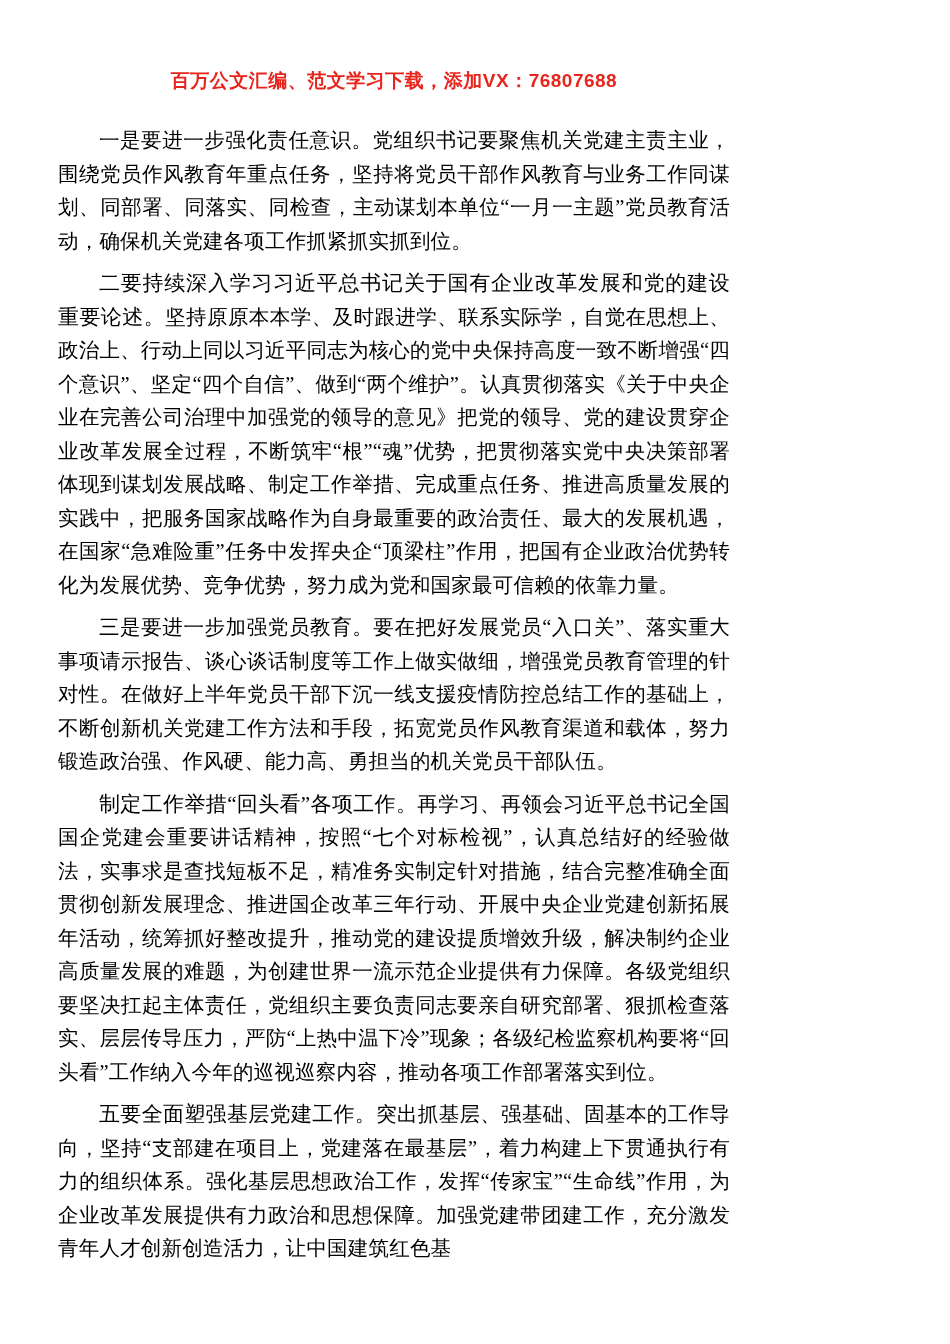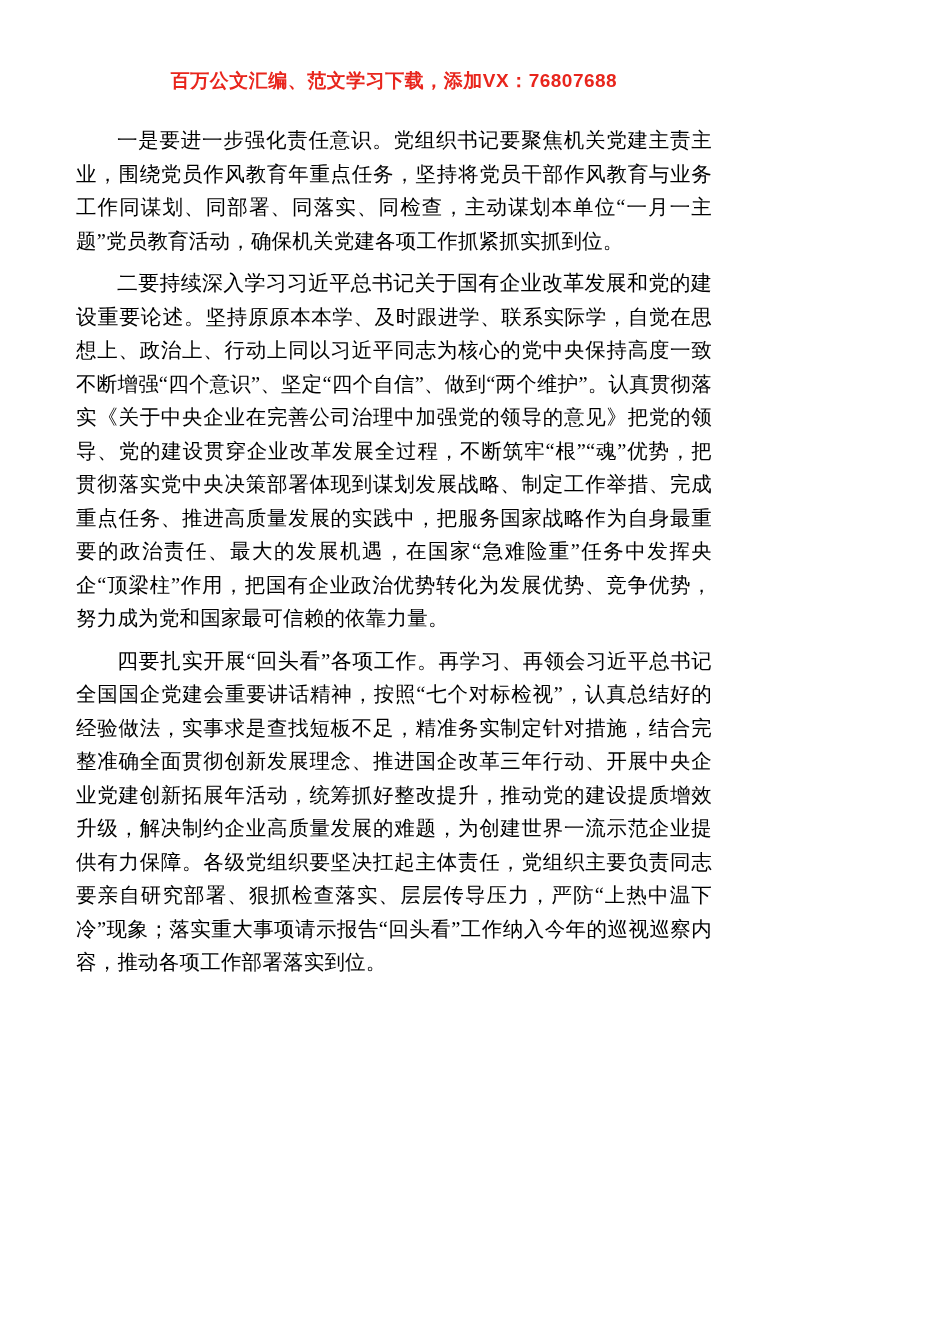--- a/index.html
+++ b/index.html
@@ -13,21 +13,21 @@
     font-family: "Liberation Serif", "DejaVu Serif", serif;
     color: #000000;
     overflow: hidden;
   }
   .page {
     position: relative;
     width: 788px;
     height: 1344px;
     background: #ffffff;
     box-sizing: border-box;
-    padding: 0 76px;
+    padding: 0 58px;
   }
   .ad-banner {
     text-align: center;
     color: #e8251c;
     font-size: 19px;
     font-weight: bold;
     letter-spacing: 0.5px;
     padding-top: 68px;
     padding-bottom: 6px;
     font-family: "Liberation Sans", "DejaVu Sans", sans-serif;
@@ -65,21 +65,27 @@
 
 
     <p class="para spaced">
       <b class="lead">一是要进一步强化责任意识。</b><span>党组织书记要聚焦机关党建主责主业，围绕党员作风教育年重点任务，坚持将党员干部作风教育与业务工作同谋划、同部署、同落实、同检查，主动谋划本单位“一月一主题”党员教育活动，确保机关党建各项工作抓紧抓实抓到位。</span>
     </p>
 
     <p class="para spaced">
       <b class="lead bigger">二要持续深入学习习近平总书记关于国有企业改革发展和党的建设重要论述。</b><span>坚持原原本本学、及时跟进学、联系实际学，自觉在思想上、政治上、行动上同以习近平同志为核心的党中央保持高度一致不断增强“四个意识”、坚定“四个自信”、做到“两个维护”。认真贯彻落实《关于中央企业在完善公司治理中加强党的领导的意见》把党的领导、党的建设贯穿企业改革发展全过程，不断筑牢“根”“魂”优势，把贯彻落实党中央决策部署体现到谋划发展战略、制定工作举措、完成重点任务、推进高质量发展的实践中，把服务国家战略作为自身最重要的政治责任、最大的发展机遇，在国家“急难险重”任务中发挥央企“顶梁柱”作用，把国有企业政治优势转化为发展优势、竞争优势，努力成为党和国家最可信赖的依靠力量。</span>
     </p>
 
+    <p class="para spaced">
+      <b class="lead">三是要进一步加强党员教育。</b><span>要在把好发展党员“入口关”、落实重大事项请示报告、谈心谈话制度等工作上做实做细，增强党员教育管理的针对性。在做好上半年党员干部下沉一线支援疫情防控总结工作的基础上，不断创新机关党建工作方法和手段，拓宽党员作风教育渠道和载体，努力锻造政治强、作风硬、能力高、勇担当的机关党员干部队伍。</span>
+    </p>
 
     <p class="para spaced">
-      <b class="lead bigger">四要扎实开展“回头看”各项工作。</b><span>再学习、再领会习近平总书记全国国企党建会重要讲话精神，按照“七个对标检视”，认真总结好的经验做法，实事求是查找短板不足，精准务实制定针对措施，结合完整准确全面贯彻创新发展理念、推进国企改革三年行动、开展中央企业党建创新拓展年活动，统筹抓好整改提升，推动党的建设提质增效升级，解决制约企业高质量发展的难题，为创建世界一流示范企业提供有力保障。各级党组织要坚决扛起主体责任，党组织主要负责同志要亲自研究部署、狠抓检查落实、层层传导压力，严防“上热中温下冷”现象；落实重大事项请示报告“回头看”工作纳入今年的巡视巡察内容，推动各项工作部署落实到位。</span>
+      <b class="lead bigger">制定工作举措“回头看”各项工作。</b><span>再学习、再领会习近平总书记全国国企党建会重要讲话精神，按照“七个对标检视”，认真总结好的经验做法，实事求是查找短板不足，精准务实制定针对措施，结合完整准确全面贯彻创新发展理念、推进国企改革三年行动、开展中央企业党建创新拓展年活动，统筹抓好整改提升，推动党的建设提质增效升级，解决制约企业高质量发展的难题，为创建世界一流示范企业提供有力保障。各级党组织要坚决扛起主体责任，党组织主要负责同志要亲自研究部署、狠抓检查落实、层层传导压力，严防“上热中温下冷”现象；各级纪检监察机构要将“回头看”工作纳入今年的巡视巡察内容，推动各项工作部署落实到位。</span>
     </p>
 
+    <p class="para">
+      <b class="lead bigger">五要全面塑强基层党建工作。</b><span>突出抓基层、强基础、固基本的工作导向，坚持“支部建在项目上，党建落在最基层”，着力构建上下贯通执行有力的组织体系。强化基层思想政治工作，发挥“传家宝”“生命线”作用，为企业改革发展提供有力政治和思想保障。加强党建带团建工作，充分激发青年人才创新创造活力，让中国建筑红色基</span>
+    </p>
 
   </div>
 
 </div>
 
 </body></html>

